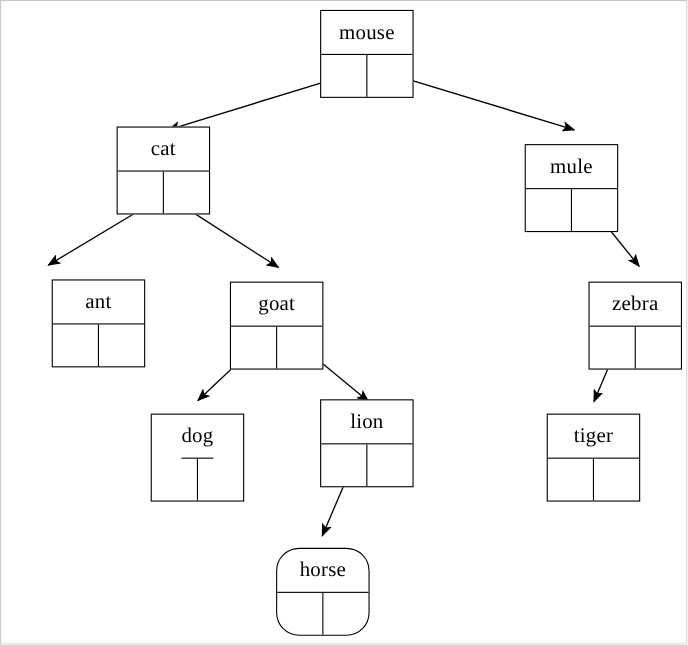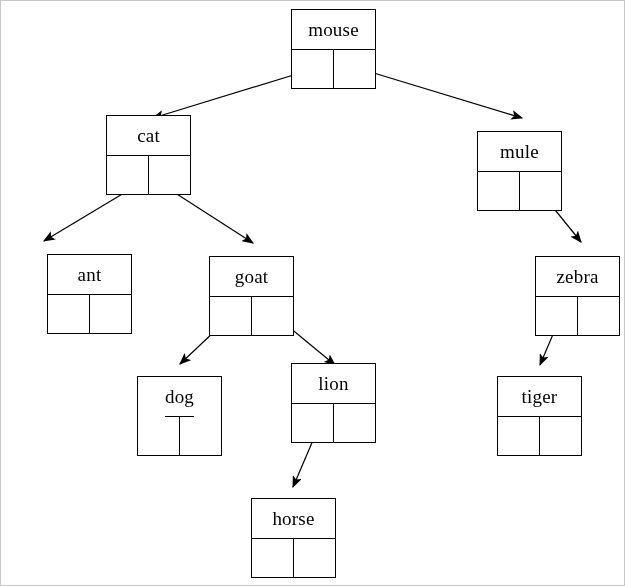--- a/index.html
+++ b/index.html
@@ -140,21 +140,21 @@
           <div class="ptr ptr-right"></div>
         </div>
       </div>
       <div class="node" style="left: 496px; top: 375px;">
         <div class="node-label">tiger</div>
         <div class="node-ptrs">
           <div class="ptr ptr-left"></div>
           <div class="ptr ptr-right"></div>
         </div>
       </div>
-      <div class="node" style="left: 250px; top: 497px;">
+      <div class="node" style="left: 250px; top: 497px; border-radius: 21px;">
         <div class="node-label">horse</div>
         <div class="node-ptrs">
           <div class="ptr ptr-left"></div>
           <div class="ptr ptr-right"></div>
         </div>
       </div>
     </div>
 
 </div>
 

